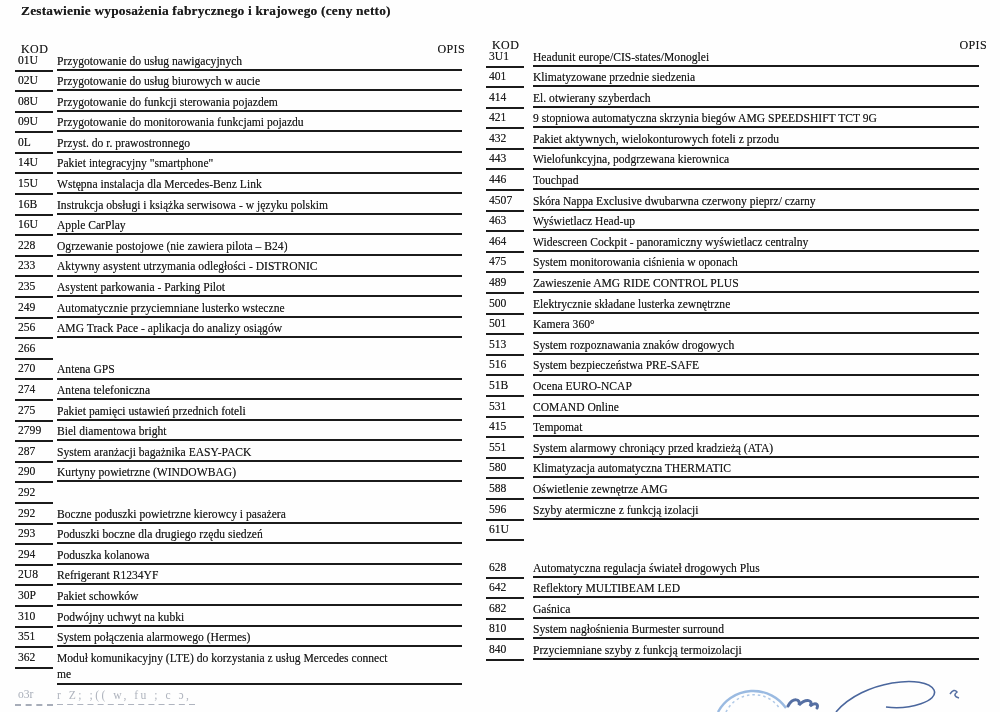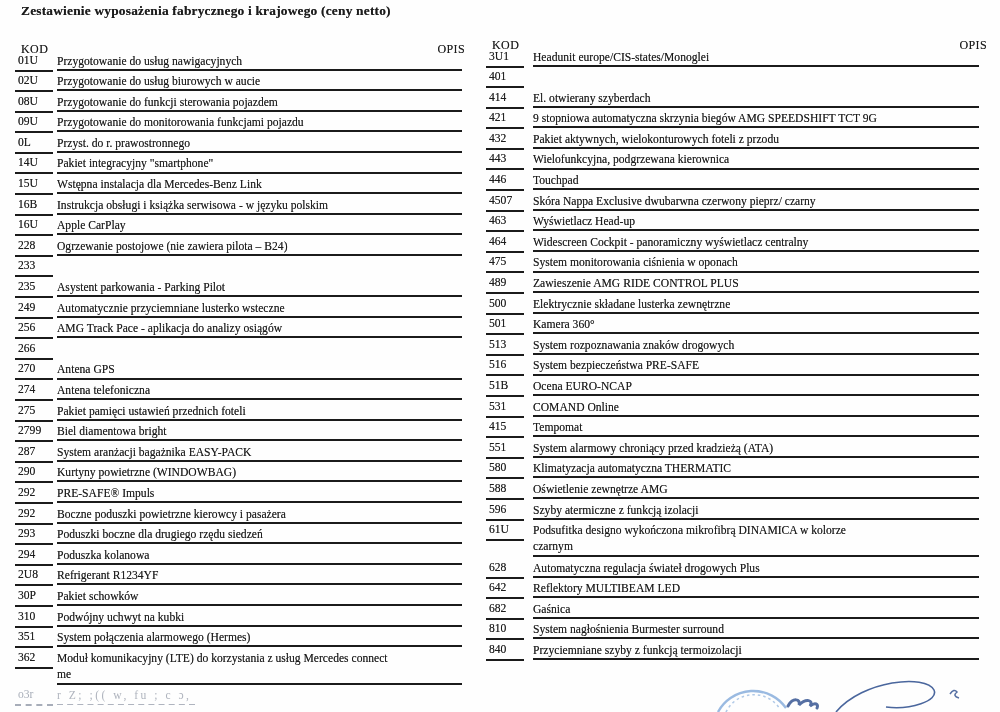--- a/index.html
+++ b/index.html
@@ -96,20 +96,21 @@
         <div class="row">
           <span class="code">16U</span>
           <span class="desc">Apple CarPlay</span>
         </div>
         <div class="row">
           <span class="code">228</span>
           <span class="desc">Ogrzewanie postojowe (nie zawiera pilota – B24)</span>
         </div>
         <div class="row">
           <span class="code">233</span>
+          <span class="desc">Aktywny asystent utrzymania odległości - DISTRONIC</span>
         </div>
         <div class="row">
           <span class="code">235</span>
           <span class="desc">Asystent parkowania - Parking Pilot</span>
         </div>
         <div class="row">
           <span class="code">249</span>
           <span class="desc">Automatycznie przyciemniane lusterko wsteczne</span>
         </div>
         <div class="row">
@@ -138,21 +139,20 @@
         <div class="row">
           <span class="code">287</span>
           <span class="desc">System aranżacji bagażnika EASY-PACK</span>
         </div>
         <div class="row">
           <span class="code">290</span>
           <span class="desc">Kurtyny powietrzne (WINDOWBAG)</span>
         </div>
         <div class="row">
           <span class="code">292</span>
-          <span class="desc">PRE-SAFE® Impuls</span>
         </div>
         <div class="row">
           <span class="code">292</span>
           <span class="desc">Boczne poduszki powietrzne kierowcy i pasażera</span>
         </div>
         <div class="row">
           <span class="code">293</span>
           <span class="desc">Poduszki boczne dla drugiego rzędu siedzeń</span>
         </div>
         <div class="row">
@@ -190,20 +190,21 @@
   <div class="col col-right">
     <span class="hdr hdr-kod">KOD</span>
     <span class="hdr hdr-opis">OPIS</span>
     <div class="rows" id="rows-1">
         <div class="row">
           <span class="code">3U1</span>
           <span class="desc">Headunit europe/CIS-states/Monoglei</span>
         </div>
         <div class="row">
           <span class="code">401</span>
+          <span class="desc">Klimatyzowane przednie siedzenia</span>
         </div>
         <div class="row">
           <span class="code">414</span>
           <span class="desc">El. otwierany szyberdach</span>
         </div>
         <div class="row">
           <span class="code">421</span>
           <span class="desc">9 stopniowa automatyczna skrzynia biegów AMG SPEEDSHIFT TCT 9G</span>
         </div>
         <div class="row">
@@ -277,22 +278,20 @@
         <div class="row">
           <span class="code">588</span>
           <span class="desc">Oświetlenie zewnętrze AMG</span>
         </div>
         <div class="row">
           <span class="code">596</span>
           <span class="desc">Szyby atermiczne z funkcją izolacji</span>
         </div>
         <div class="row tall">
           <span class="code">61U</span>
-          <span class="desc">Podsufitka designo wykończona mikrofibrą DINAMICA w kolorze
-czarnym</span>
         </div>
         <div class="row">
           <span class="code">628</span>
           <span class="desc">Automatyczna regulacja świateł drogowych Plus</span>
         </div>
         <div class="row">
           <span class="code">642</span>
           <span class="desc">Reflektory MULTIBEAM LED</span>
         </div>
         <div class="row">

